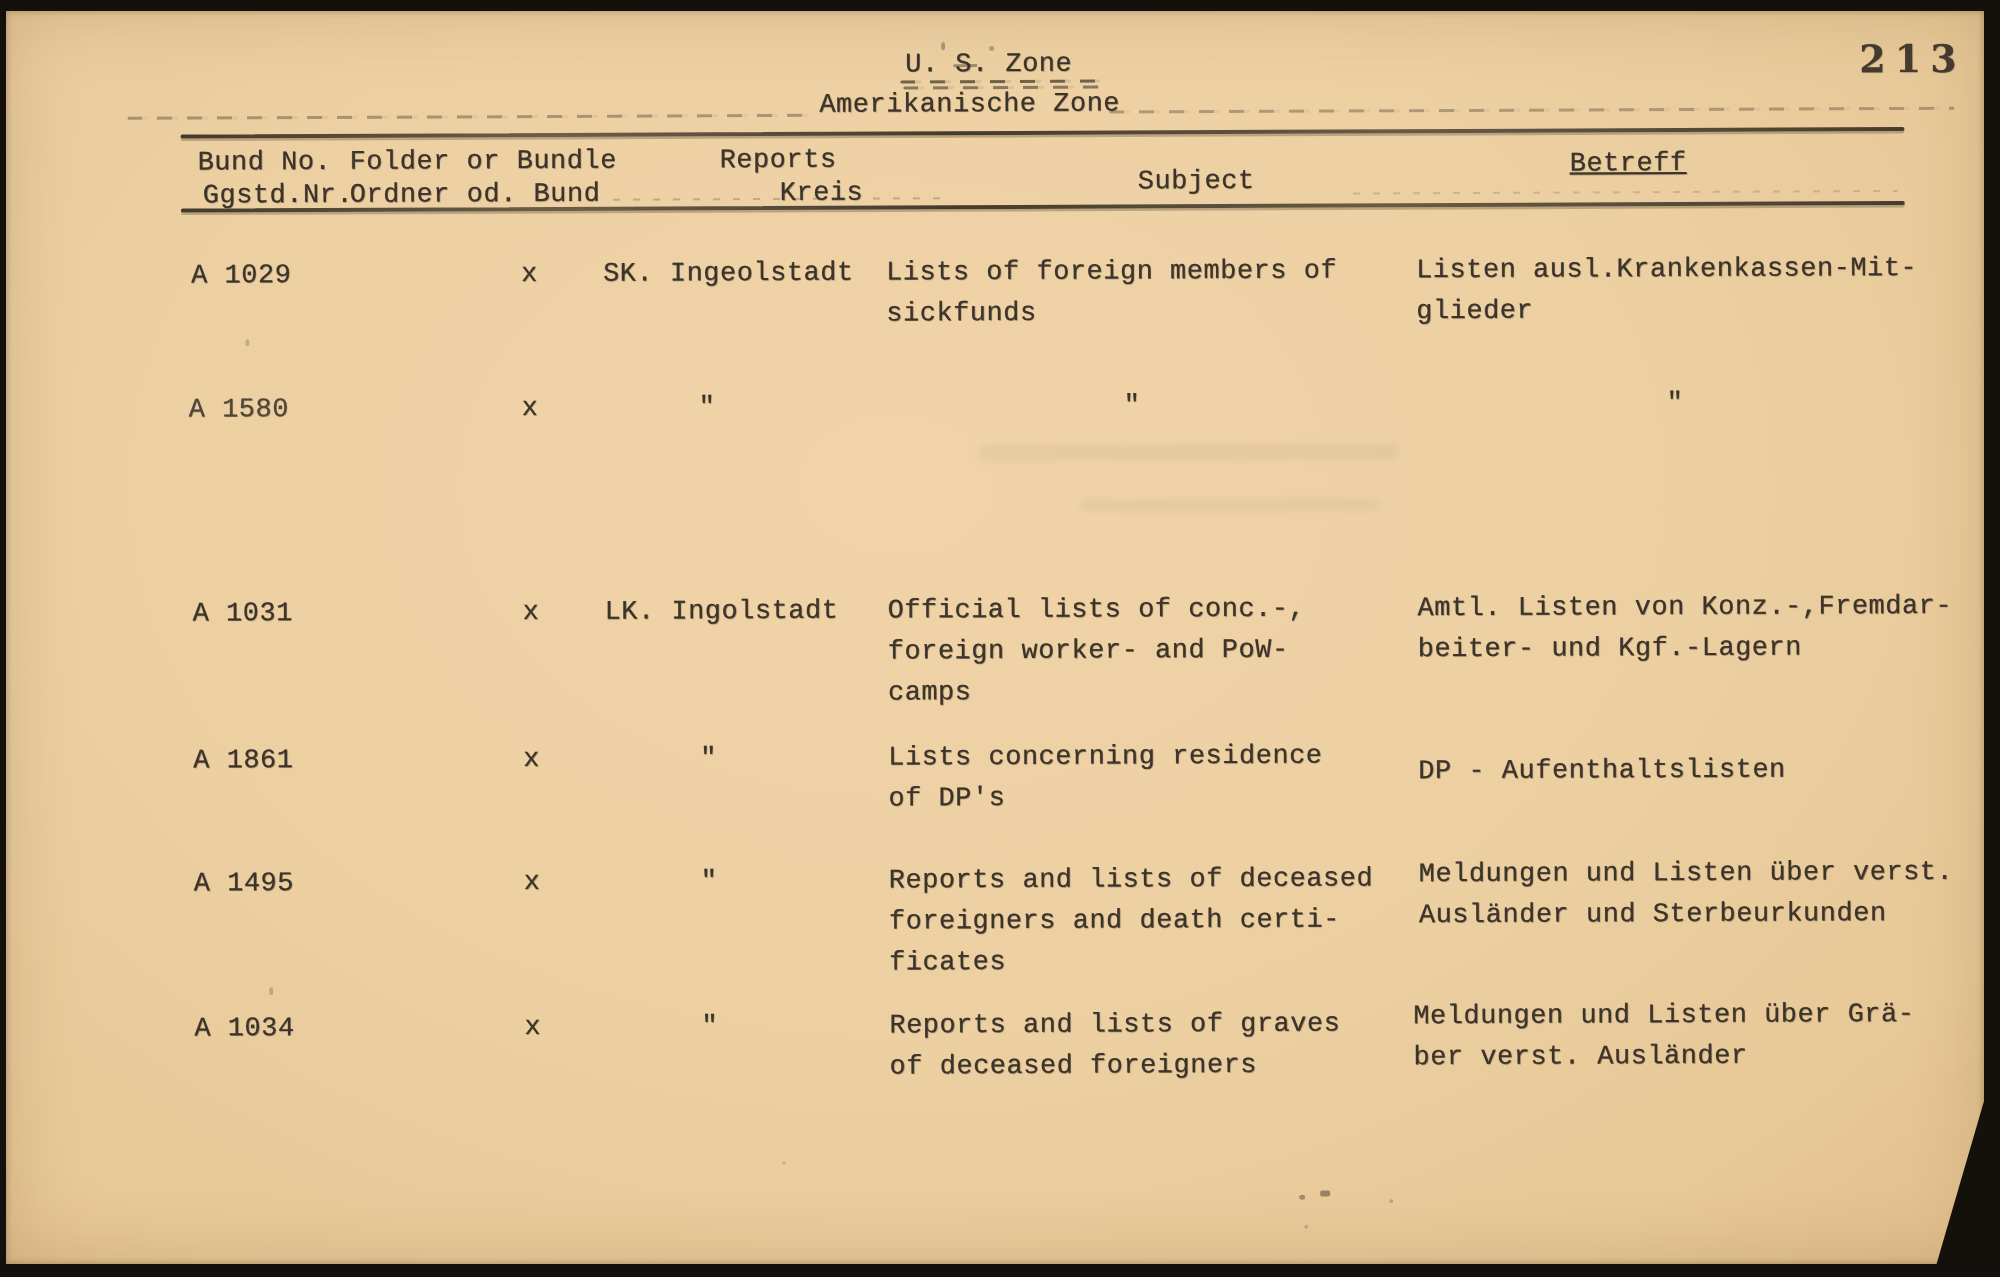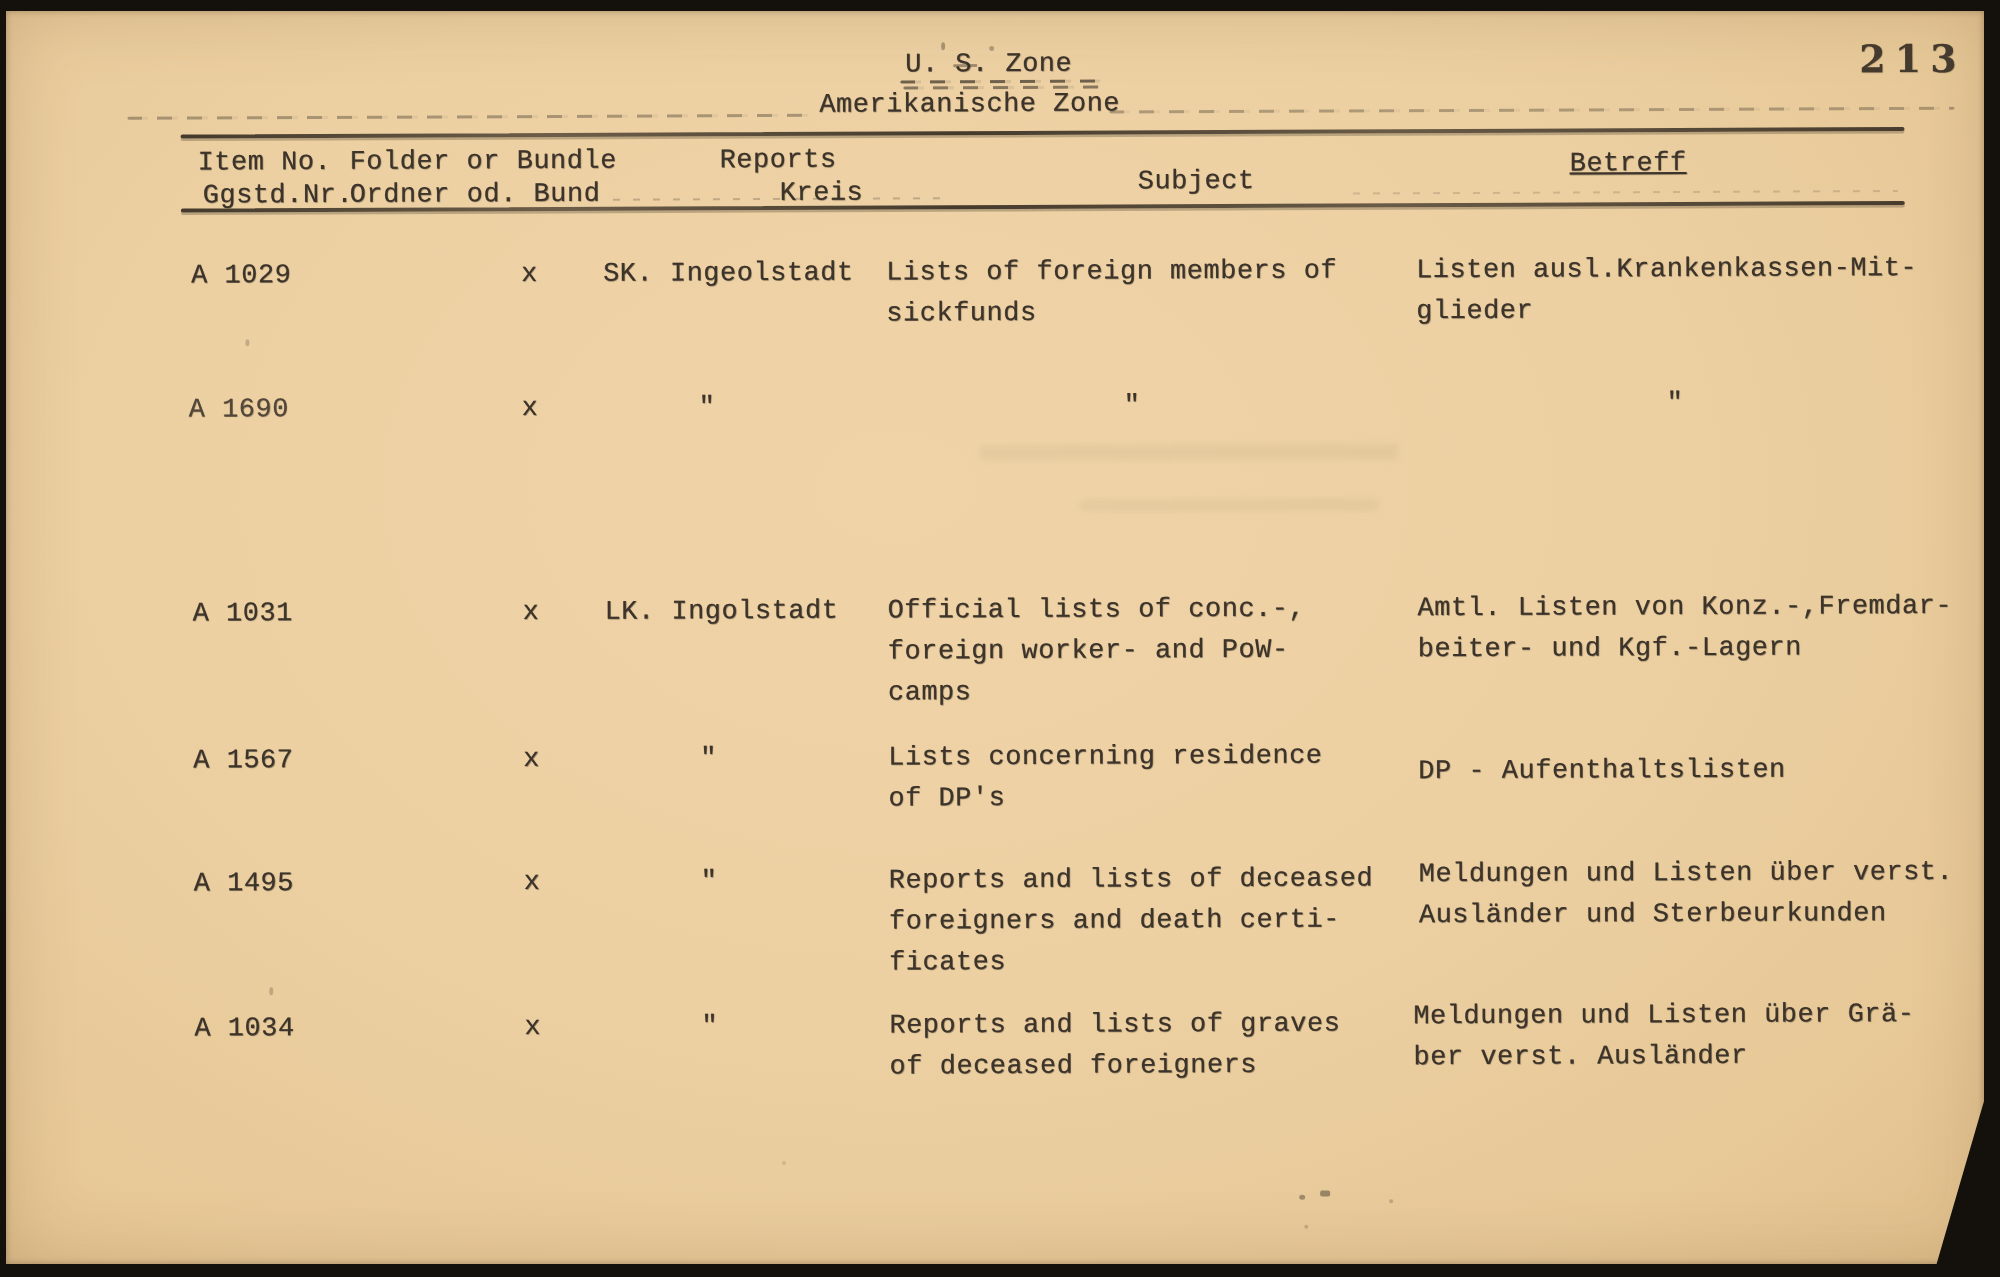--- a/index.html
+++ b/index.html
@@ -47,53 +47,53 @@
     <div class="abs tw" style="left:822px;top:84px;">Amerikanische  Zone</div>
 
     <div class="abs dashes" style="left:130px;top:113px;width:682px;opacity:.55;"></div>
     <div class="abs dashes" style="left:1112px;top:111px;width:845px;opacity:.5;"></div>
 
     <div class="abs rule" style="left:183px;top:131px;width:1724px;"></div>
     <div class="abs rule" style="left:183px;top:205px;width:1724px;"></div>
     <div class="abs dotty" style="left:615px;top:197px;width:330px;"></div>
     <div class="abs dotty" style="left:1355px;top:194px;width:545px;opacity:.22;"></div>
 
-    <div class="abs tw" style="left:200px;top:139px;">Item No.</div>
+    <div class="abs tw" style="left:200px;top:139px;">Bund No.</div>
     <div class="abs tw" style="left:352px;top:139px;">Folder or Bundle</div>
     <div class="abs tw" style="left:722px;top:139px;">Reports</div>
     <div class="abs tw" style="left:1140px;top:146px;margin-top:16px;">Subject</div>
     <div class="abs tw" style="left:1572px;top:146px;text-decoration:underline;">Betreff</div>
     <div class="abs tw" style="left:198px;top:172px;margin-left:7px;">Ggstd.Nr.</div>
     <div class="abs tw" style="left:352px;top:172px;">Ordner od. Bund</div>
     <div class="abs tw" style="left:782px;top:172px;">Kreis</div>
 
     <div class="abs tw" style="left:193px;top:252px;">A 1029</div>
     <div class="abs tw" style="left:523px;top:252px;">x</div>
     <div class="abs tw" style="left:605px;top:252px;">SK. Ingeolstadt</div>
     <div class="abs tw" style="left:888px;top:252px;">Lists of foreign members of
 sickfunds</div>
     <div class="abs tw" style="left:1418px;top:252px;">Listen ausl.Krankenkassen-Mit-
 glieder</div>
 
-    <div class="abs tw faded" style="left:190px;top:386px;">A 1690</div>
+    <div class="abs tw faded" style="left:190px;top:386px;">A 1580</div>
     <div class="abs tw" style="left:523px;top:386px;">x</div>
     <div class="abs tw" style="left:700px;top:386px;">"</div>
     <div class="abs tw" style="left:1125px;top:386px;">"</div>
     <div class="abs tw" style="left:1668px;top:386px;">"</div>
 
     <div class="abs tw" style="left:193px;top:590px;">A 1031</div>
     <div class="abs tw" style="left:523px;top:590px;">x</div>
     <div class="abs tw" style="left:605px;top:590px;">LK. Ingolstadt</div>
     <div class="abs tw" style="left:888px;top:590px;">Official lists of conc.-,
 foreign worker- and PoW-
 camps</div>
     <div class="abs tw" style="left:1418px;top:590px;">Amtl. Listen von Konz.-,Fremdar-
 beiter- und Kgf.-Lagern</div>
 
-    <div class="abs tw" style="left:193px;top:737px;">A 1567</div>
+    <div class="abs tw" style="left:193px;top:737px;">A 1861</div>
     <div class="abs tw" style="left:523px;top:737px;">x</div>
     <div class="abs tw" style="left:700px;top:737px;">"</div>
     <div class="abs tw" style="left:888px;top:737px;">Lists concerning residence
 of DP's</div>
     <div class="abs tw" style="left:1418px;top:753px;">DP - Aufenthaltslisten</div>
 
     <div class="abs tw" style="left:193px;top:860px;">A 1495</div>
     <div class="abs tw" style="left:523px;top:860px;">x</div>
     <div class="abs tw" style="left:700px;top:860px;">"</div>
     <div class="abs tw" style="left:888px;top:860px;">Reports and lists of deceased

